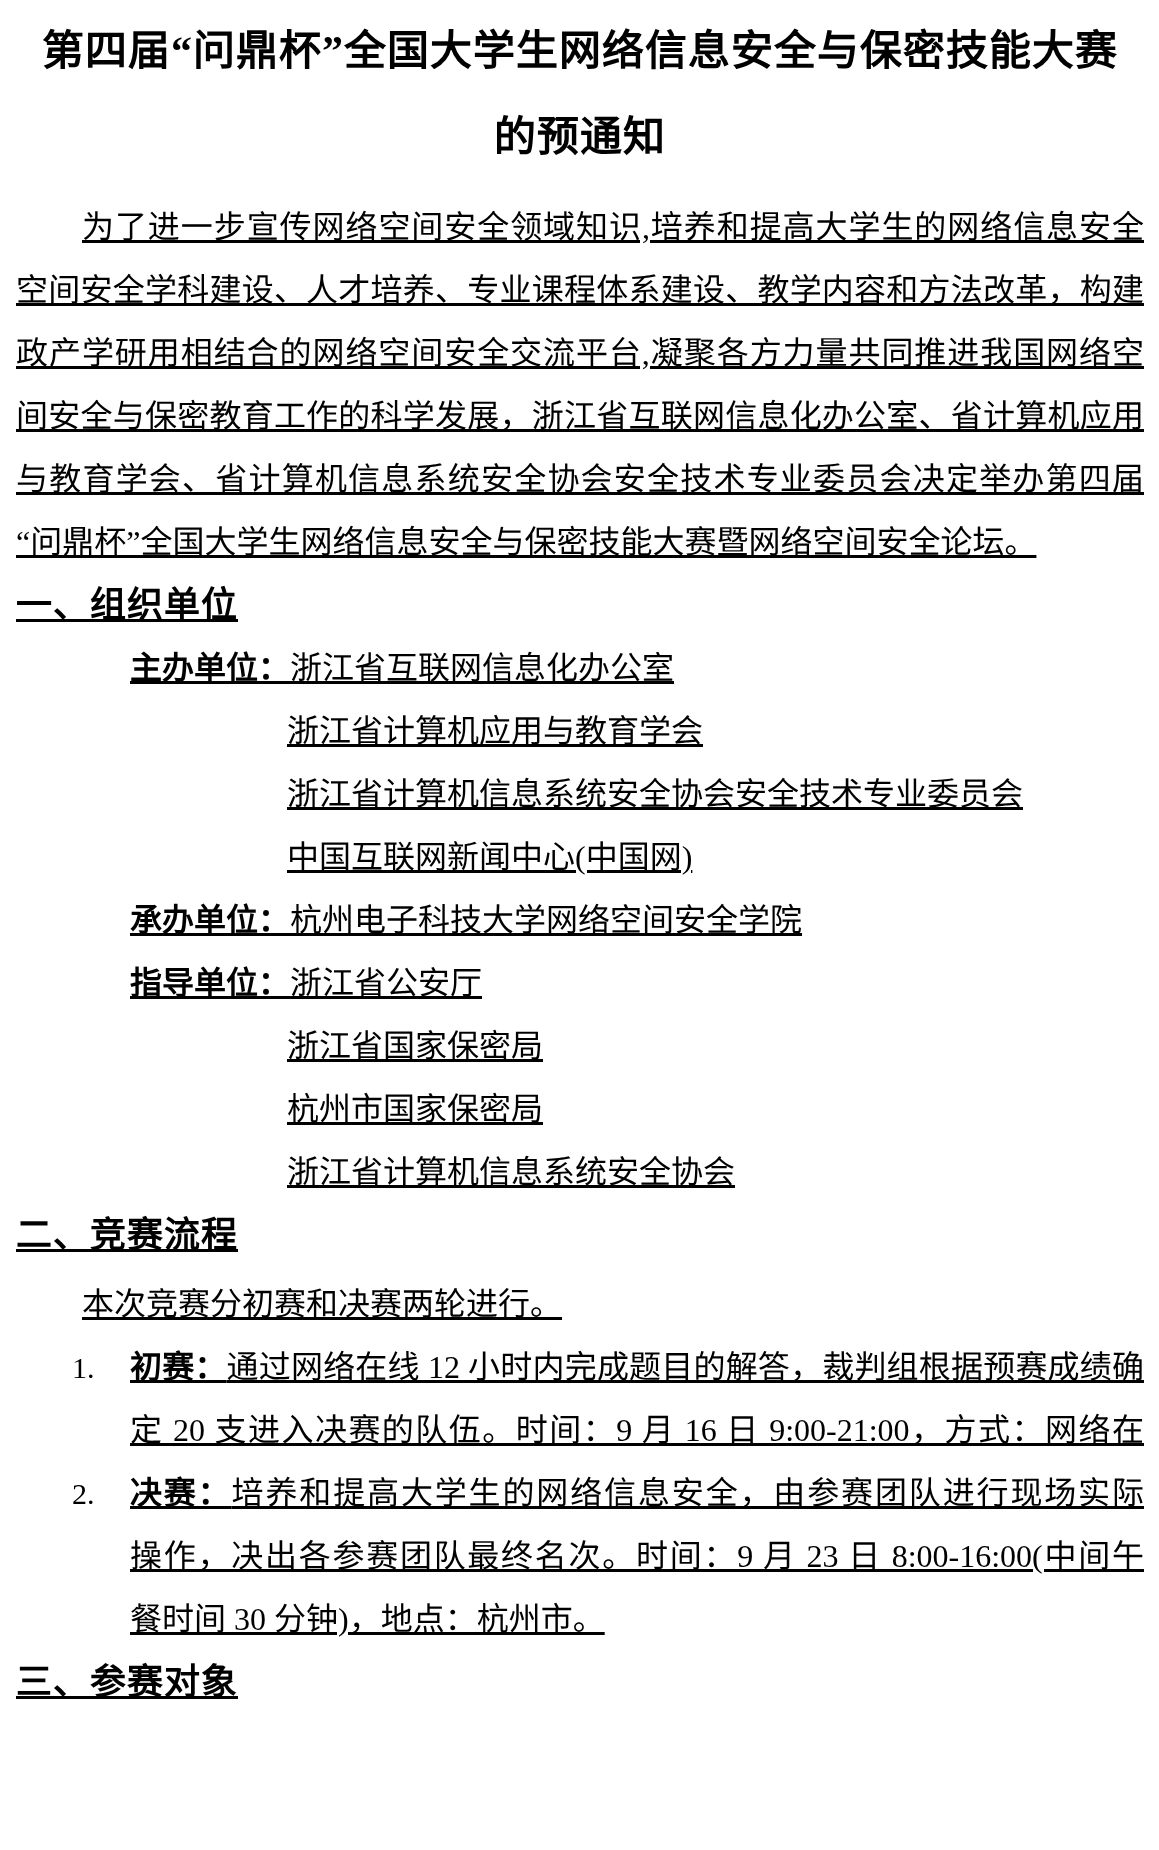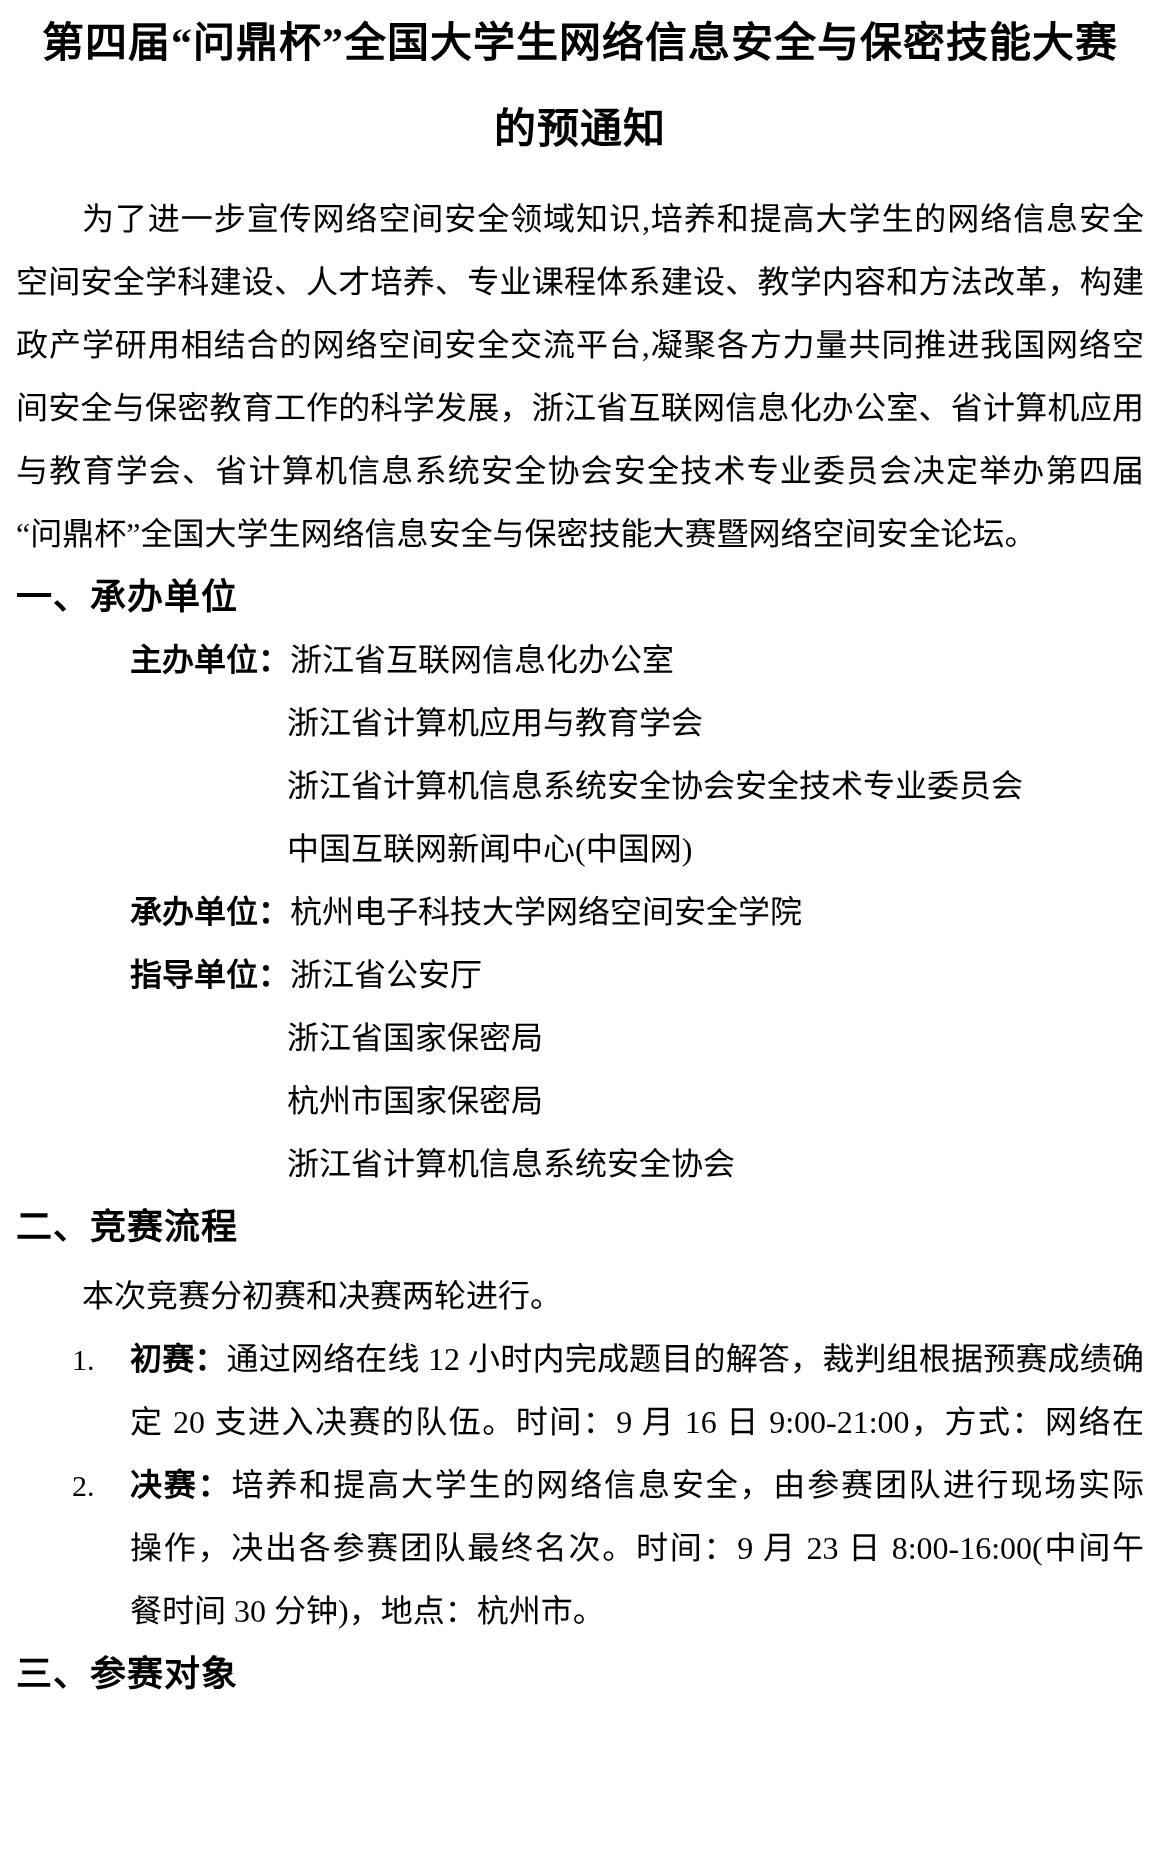--- a/index.html
+++ b/index.html
@@ -17,30 +17,30 @@
   .page {
     position: relative;
     width: 1159px;
     min-height: 1850px;
     box-sizing: border-box;
     padding: 0 15px 10px 16px;
     background: #ffffff;
   }
   
   .doc-title {
-    padding-top: 0;
+    padding-top: 8px;
     margin: 0 0 16px 0;
     font-size: 42px;
     line-height: 86px;
     font-weight: bold;
     text-align: center;
     letter-spacing: 1px;
   }
   
-  .doc-body { font-size: 32px; }
+  .doc-body { font-size: 32px; text-decoration: underline; }
   .line {
     line-height: 63px;
     white-space: nowrap;
   }
   .line.j {
     white-space: normal;
     text-align: justify;
     text-align-last: justify;
     text-justify: auto;
   }
@@ -77,21 +77,21 @@
   </h1>
   <div class="doc-body" id="doc-body">
       <div class="para">
         <div class="line j ind">为了进一步宣传网络空间安全领域知识,培养和提高大学生的网络信息安全</div>
         <div class="line j">空间安全学科建设、人才培养、专业课程体系建设、教学内容和方法改革，构建</div>
         <div class="line j">政产学研用相结合的网络空间安全交流平台,凝聚各方力量共同推进我国网络空</div>
         <div class="line j">间安全与保密教育工作的科学发展，浙江省互联网信息化办公室、省计算机应用</div>
         <div class="line j">与教育学会、省计算机信息系统安全协会安全技术专业委员会决定举办第四届</div>
         <div class="line">“问鼎杯”全国大学生网络信息安全与保密技能大赛暨网络空间安全论坛。</div>
       </div>
-      <div class="heading">一、承办单位</div>
+      <div class="heading">一、组织单位</div>
       <div class="nitem hang-value">
         <div class="line first"><span class="num">1.</span><b class="lbl">主办单位：</b><span>浙江省互联网信息化办公室</span></div>
         <div class="line">浙江省计算机应用与教育学会</div>
         <div class="line">浙江省计算机信息系统安全协会安全技术专业委员会</div>
         <div class="line">中国互联网新闻中心(中国网)</div>
       </div>
       <div class="nitem hang-value">
         <div class="line first"><span class="num">2.</span><b class="lbl">承办单位：</b><span>杭州电子科技大学网络空间安全学院</span></div>
       </div>
       <div class="nitem hang-value">

